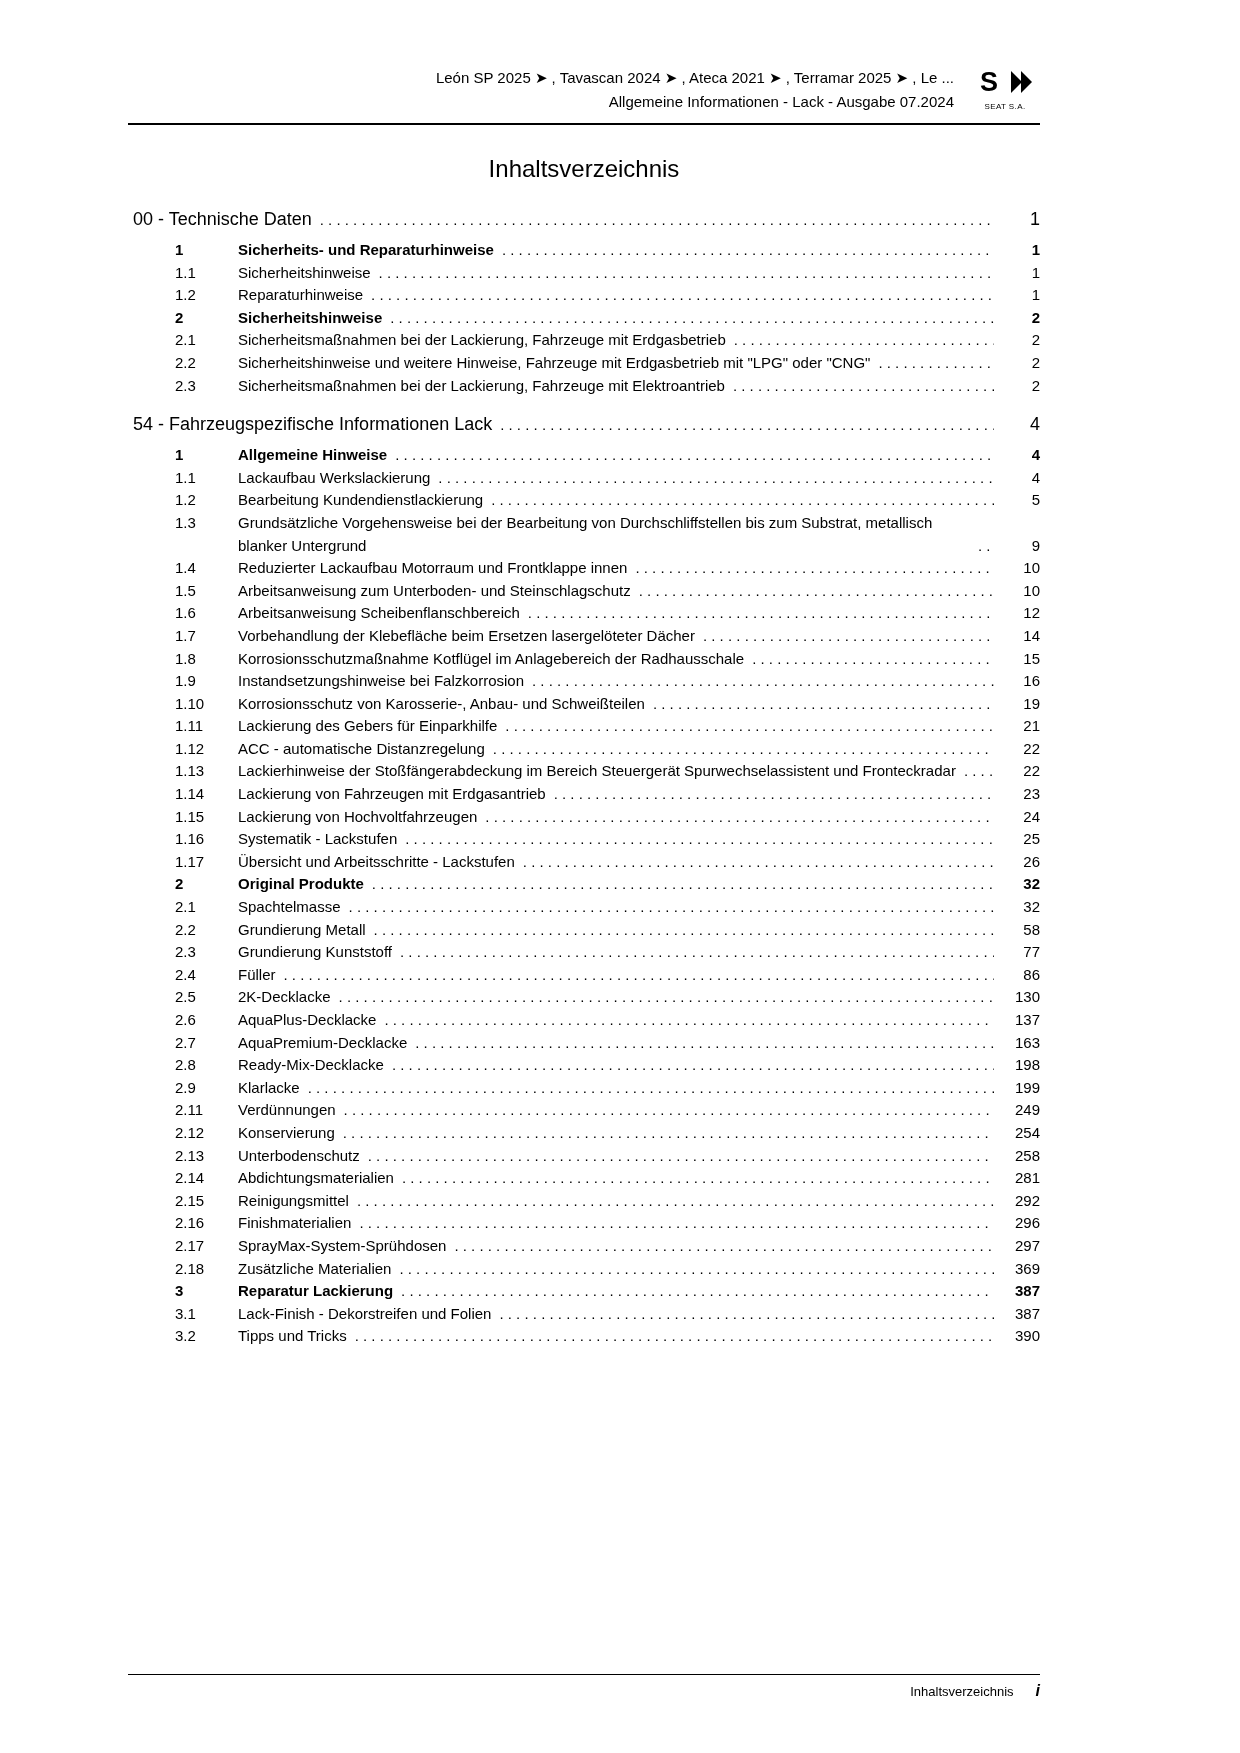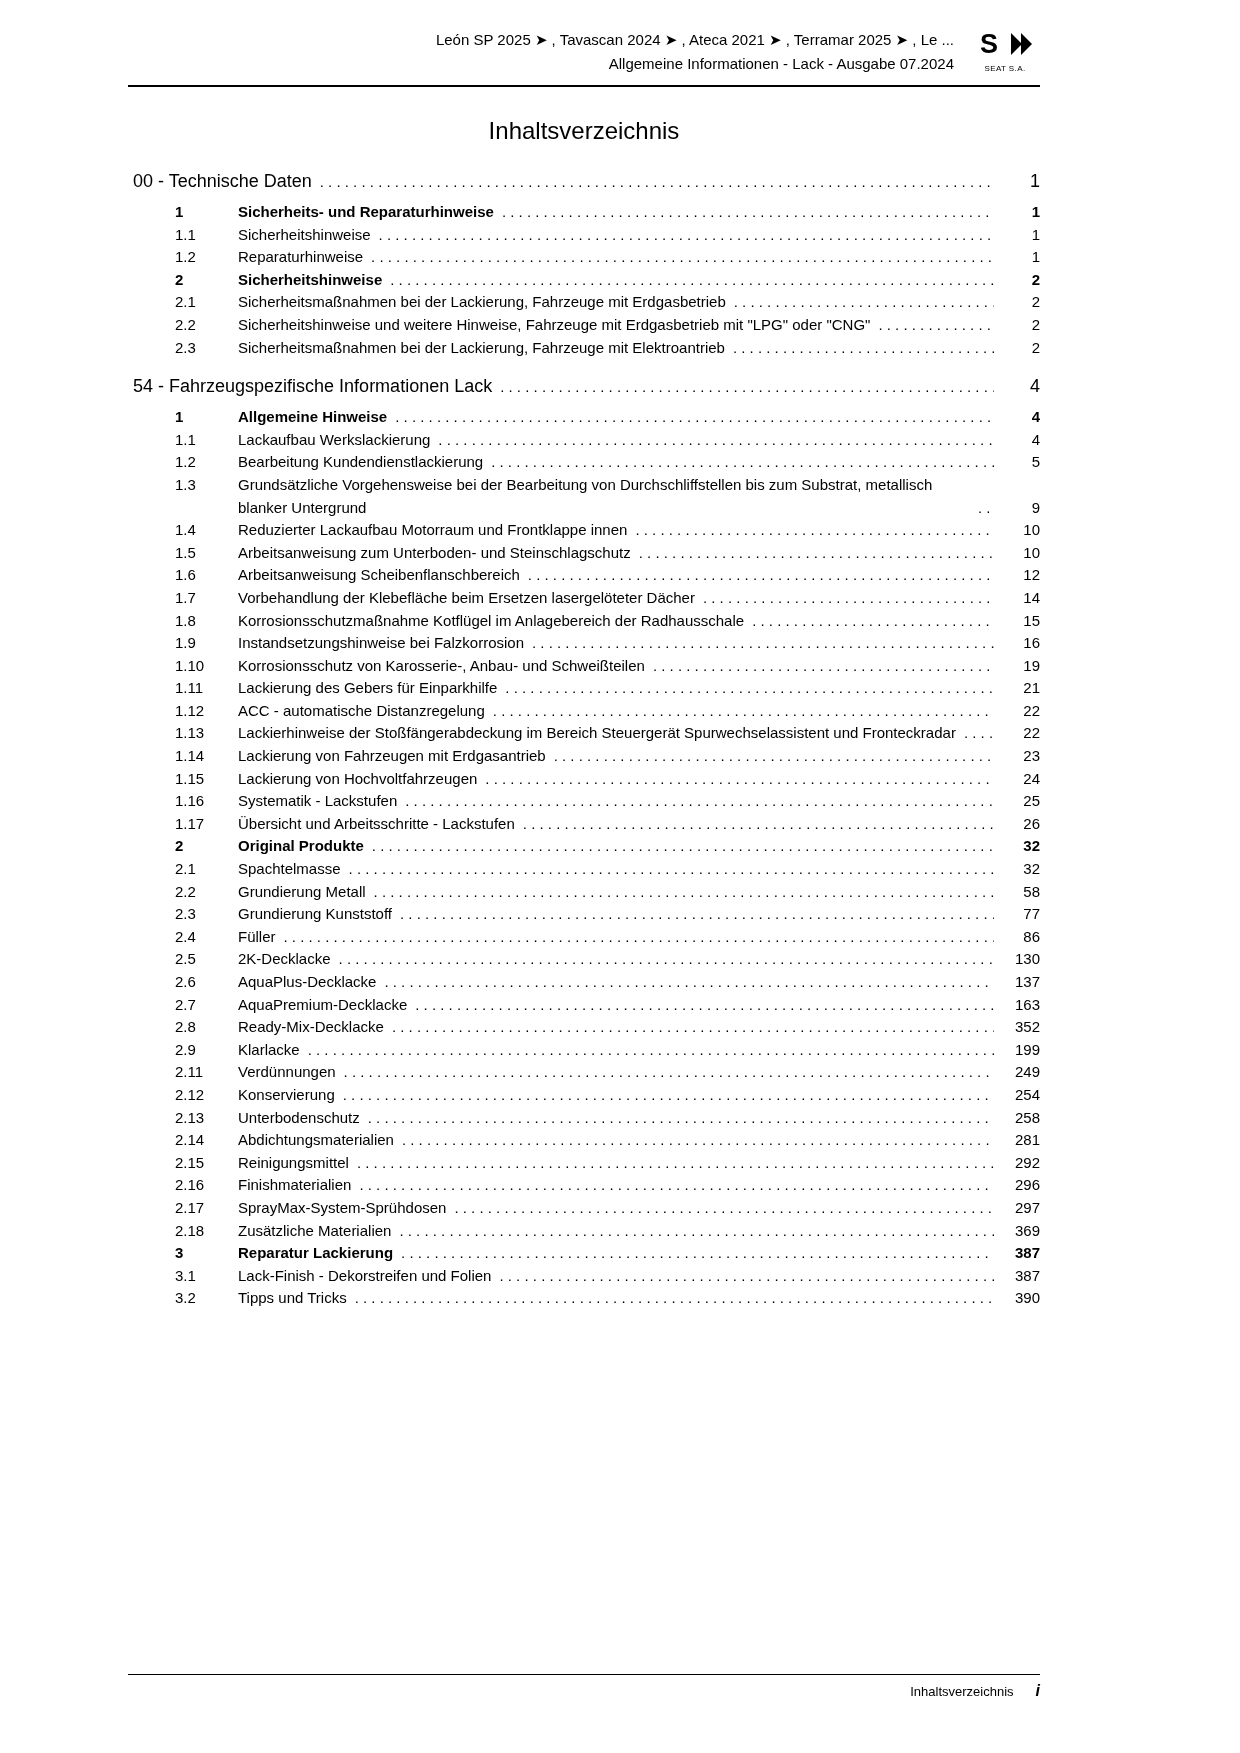--- a/index.html
+++ b/index.html
@@ -14,21 +14,21 @@
   }
   .content {
     position: absolute;
     left: 128px; top: 0;
     width: 912px;
   }
   
   .header-flex {
     display: flex;
     align-items: flex-start;
-    padding-top: 28px;
+    padding-top: 66px;
   }
   .header-text {
     flex: 1 1 auto;
     text-align: right;
     font-size: 15px;
     line-height: 24px;
     padding-right: 16px;
     white-space: nowrap;
   }
   .logos {
@@ -347,21 +347,21 @@
       <div class="row section">
         <span class="num">2.7</span>
         <span class="label">AquaPremium-Decklacke</span>
         <span class="dots"></span>
         <span class="page">163</span>
       </div>
       <div class="row section">
         <span class="num">2.8</span>
         <span class="label">Ready-Mix-Decklacke</span>
         <span class="dots"></span>
-        <span class="page">352</span>
+        <span class="page">198</span>
       </div>
       <div class="row section">
         <span class="num">2.9</span>
         <span class="label">Klarlacke</span>
         <span class="dots"></span>
         <span class="page">199</span>
       </div>
       <div class="row section">
         <span class="num">2.11</span>
         <span class="label">Verdünnungen</span>

